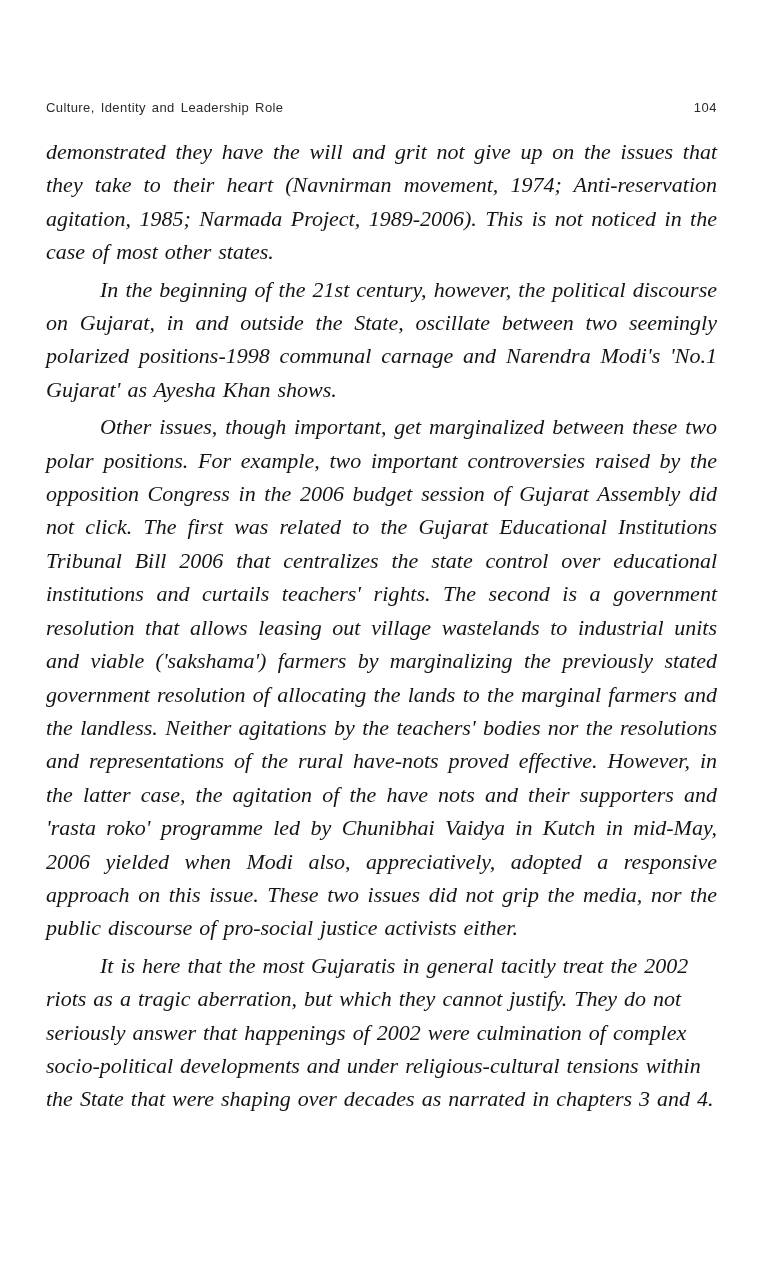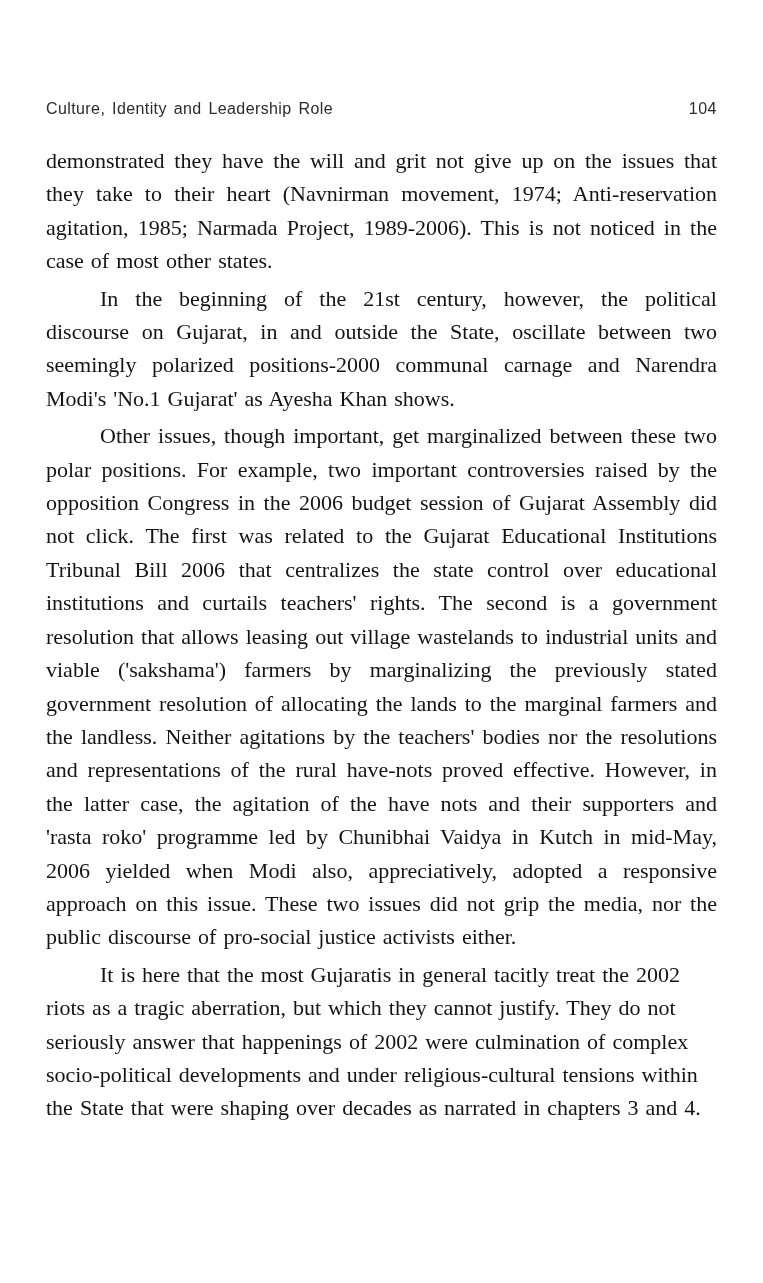--- a/index.html
+++ b/index.html
@@ -14,57 +14,58 @@
     background: #ffffff;
     box-sizing: border-box;
     padding: 100px 46px 0 46px;
     overflow: hidden;
   }
   .running-header {
     display: flex;
     justify-content: space-between;
     align-items: flex-end;
     font-family: "Liberation Sans", "DejaVu Sans", sans-serif;
-    font-size: 16px;
+    font-size: 13px;
     color: #2b2b2b;
     letter-spacing: 0.4px;
     word-spacing: 2px;
-    margin-bottom: 26px;
+    margin-bottom: 20px;
   }
   .running-header .page-num {
     letter-spacing: 0.5px;
   }
   .body-text {
     font-family: "Liberation Serif", "DejaVu Serif", serif;
     font-size: 22px;
     line-height: 33.4px;
     color: #141414;
     text-align: justify;
   }
   .body-text p {
     margin: 0 0 4px 0;
     word-spacing: 1.5px;
+    font-style: italic;
   }
   .body-text p.indent {
     text-indent: 54px;
   }
   .body-text p:last-child {
     text-align: left;
   }
 </style>
 </head>
 <body>
 
 <div class="page">
 
   <div class="running-header">
     <span class="header-title">Culture, Identity and Leadership Role</span>
     <span class="page-num">104</span>
   </div>
 
   <div class="body-text">
     <p>demonstrated they have the will and grit not give up on the issues that they take to their heart (Navnirman movement, 1974; Anti-reservation agitation, 1985; Narmada Project, 1989-2006). This is not noticed in the case of most other states.</p>
-    <p class="indent">In the beginning of the 21st century, however, the political discourse on Gujarat, in and outside the State, oscillate between two seemingly polarized positions-2000 communal carnage and Narendra Modi's 'No.1 Gujarat' as Ayesha Khan shows.</p>
+    <p class="indent">In the beginning of the 21st century, however, the political discourse on Gujarat, in and outside the State, oscillate between two seemingly polarized positions-1998 communal carnage and Narendra Modi's 'No.1 Gujarat' as Ayesha Khan shows.</p>
     <p class="indent">Other issues, though important, get marginalized between these two polar positions. For example, two important controversies raised by the opposition Congress in the 2006 budget session of Gujarat Assembly did not click. The first was related to the Gujarat Educational Institutions Tribunal Bill 2006 that centralizes the state control over educational institutions and curtails teachers' rights. The second is a government resolution that allows leasing out village wastelands to industrial units and viable ('sakshama') farmers by marginalizing the previously stated government resolution of allocating the lands to the marginal farmers and the landless. Neither agitations by the teachers' bodies nor the resolutions and representations of the rural have-nots proved effective. However, in the latter case, the agitation of the have nots and their supporters and 'rasta roko' programme led by Chunibhai Vaidya in Kutch in mid-May, 2006 yielded when Modi also, appreciatively, adopted a responsive approach on this issue. These two issues did not grip the media, nor the public discourse of pro-social justice activists either.</p>
     <p class="indent">It is here that the most Gujaratis in general tacitly treat the 2002 riots as a tragic aberration, but which they cannot justify. They do not seriously answer that happenings of 2002 were culmination of complex socio-political developments and under religious-cultural tensions within the State that were shaping over decades as narrated in chapters 3 and 4.</p>
   </div>
 
 </div>
 
 </body></html>

